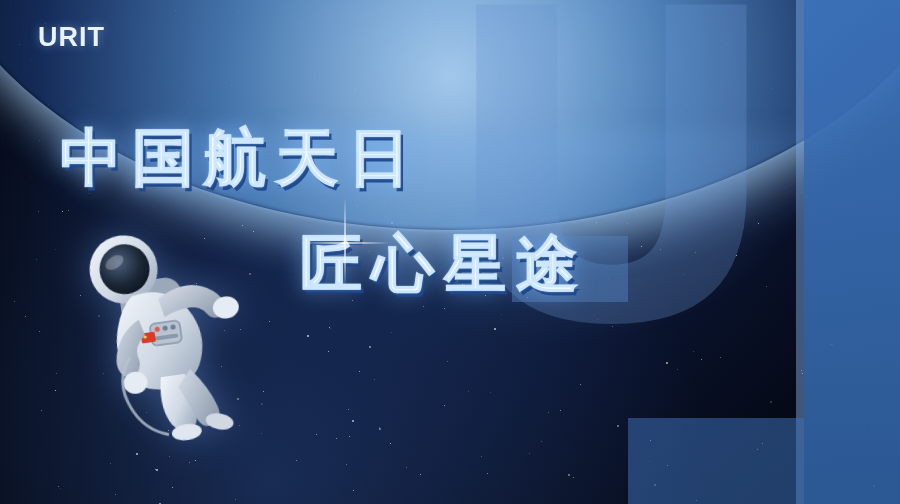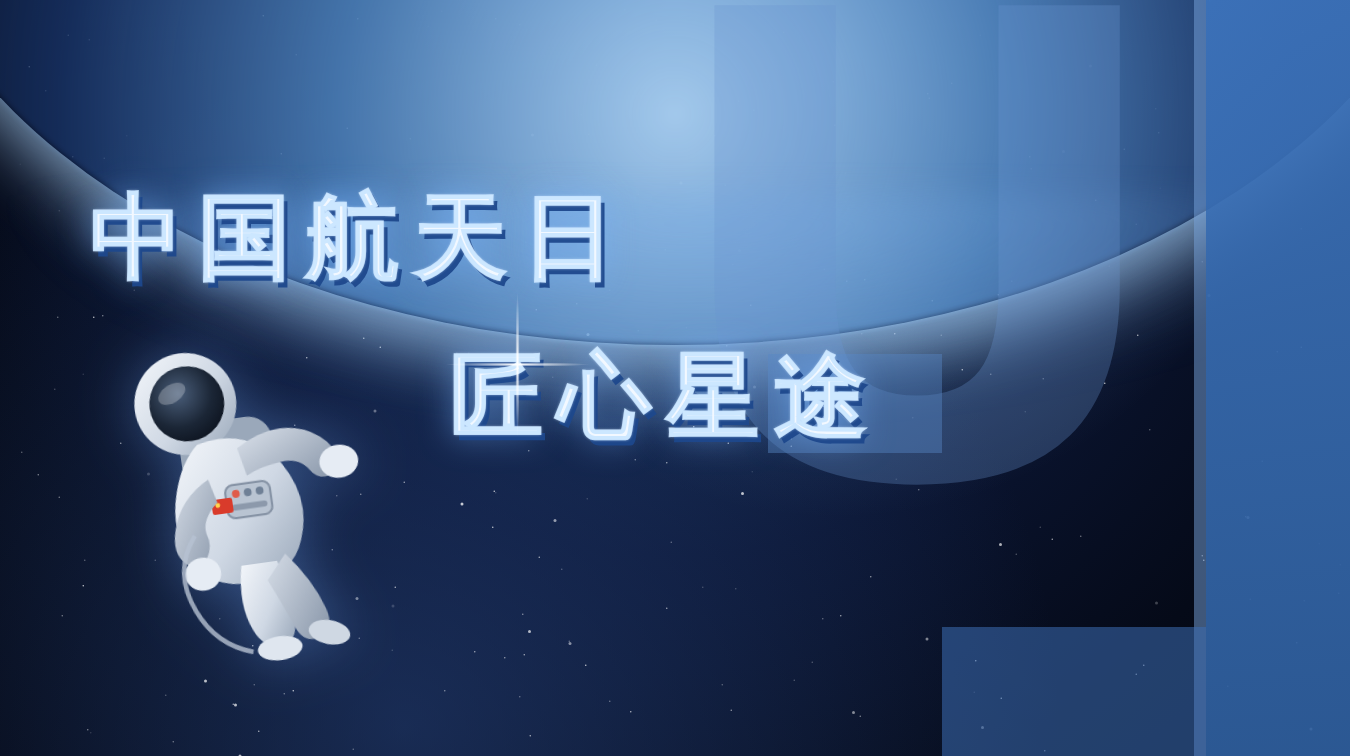--- a/index.html
+++ b/index.html
@@ -403,20 +403,21 @@
   <div class="earth-edge"></div>
   <div class="horizon-glow"></div>
 
   <div class="rail rail-a"></div>
   <div class="rail rail-b"></div>
   <div class="u-mark">U</div>
   <div class="block-mid"></div>
   <div class="block-br"></div>
 
   <div class="logo">
+    <span class="logo-en">URIT</span>
   </div>
 
   <div class="title-wrap">
     <div class="title1">中国航天日</div>
     <div class="title2">匠心星途</div>
   </div>
   <div class="sparkle"></div>
 
 
   <div class="astro">

